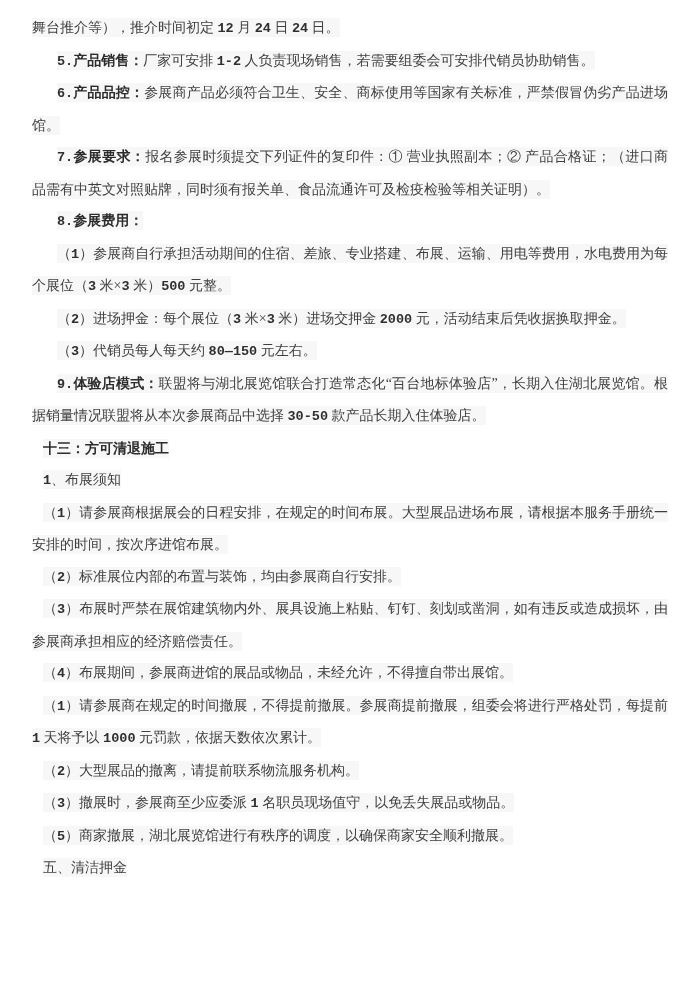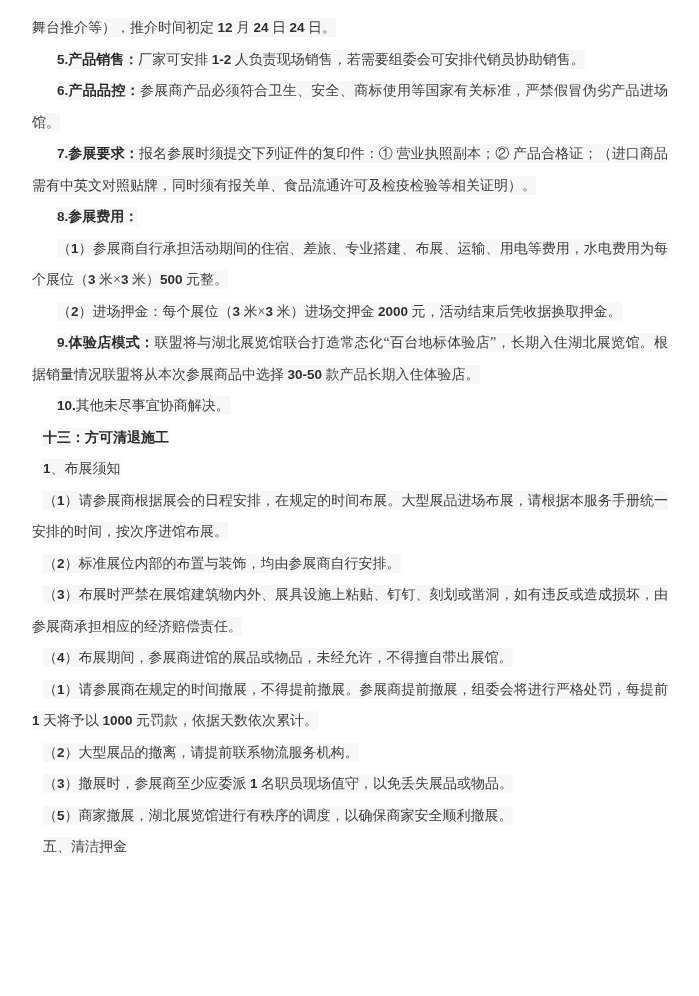--- a/index.html
+++ b/index.html
@@ -36,40 +36,40 @@
     padding: 2px 0;
     box-decoration-break: clone;
     -webkit-box-decoration-break: clone;
   }
   .run { font-weight: normal; }
   .run.bold {
     font-weight: 700;
     color: #2c2c2c;
   }
   .num {
-    font-family: Liberation Sans, sans-serif;
+    font-family: Liberation Mono, monospace;
     font-weight: 700;
     font-size: 13.5px;
     color: #2f2f2f;
   }
 </style>
 </head>
 <body>
 
 <div class="doc-page">
   <div>
       <p class="para indent-none"><span class="halo"><span class="run">舞台推介等），推介时间初定 <span class="num">12</span> 月 <span class="num">24</span> 日 <span class="num">24</span> 日。</span></span></p>
       <p class="para indent-wide"><span class="halo"><span class="run bold"><span class="num">5.</span>产品销售：</span><span class="run">厂家可安排 <span class="num">1-2</span> 人负责现场销售，若需要组委会可安排代销员协助销售。</span></span></p>
       <p class="para indent-wide"><span class="halo"><span class="run bold"><span class="num">6.</span>产品品控：</span><span class="run">参展商产品必须符合卫生、安全、商标使用等国家有关标准，严禁假冒伪劣产品进场馆。</span></span></p>
       <p class="para indent-wide"><span class="halo"><span class="run bold"><span class="num">7.</span>参展要求：</span><span class="run">报名参展时须提交下列证件的复印件：① 营业执照副本；② 产品合格证；（进口商品需有中英文对照贴牌，同时须有报关单、食品流通许可及检疫检验等相关证明）。</span></span></p>
       <p class="para indent-wide"><span class="halo"><span class="run bold"><span class="num">8.</span>参展费用：</span></span></p>
       <p class="para indent-wide"><span class="halo"><span class="run">（<span class="num">1</span>）参展商自行承担活动期间的住宿、差旅、专业搭建、布展、运输、用电等费用，水电费用为每个展位（<span class="num">3</span> 米×<span class="num">3</span> 米）<span class="num">500</span> 元整。</span></span></p>
       <p class="para indent-wide"><span class="halo"><span class="run">（<span class="num">2</span>）进场押金：每个展位（<span class="num">3</span> 米×<span class="num">3</span> 米）进场交押金 <span class="num">2000</span> 元，活动结束后凭收据换取押金。</span></span></p>
+      <p class="para indent-wide"><span class="halo"><span class="run">（<span class="num">3</span>）代销员每人每天约 <span class="num">80—150</span> 元左右。</span></span></p>
       <p class="para indent-wide"><span class="halo"><span class="run bold"><span class="num">9.</span>体验店模式：</span><span class="run">联盟将与湖北展览馆联合打造常态化“百台地标体验店”，长期入住湖北展览馆。根据销量情况联盟将从本次参展商品中选择 <span class="num">30-50</span> 款产品长期入住体验店。</span></span></p>
-      <p class="para indent-wide"><span class="halo"><span class="run bold"><span class="num">10.</span></span><span class="run">其他未尽事宜协商解决。</span></span></p>
       <p class="para indent-narrow"><span class="halo"><span class="run bold">十三：方可清退施工</span></span></p>
       <p class="para indent-narrow"><span class="halo"><span class="run"><span class="num">1</span>、布展须知</span></span></p>
       <p class="para indent-narrow"><span class="halo"><span class="run">（<span class="num">1</span>）请参展商根据展会的日程安排，在规定的时间布展。大型展品进场布展，请根据本服务手册统一安排的时间，按次序进馆布展。</span></span></p>
       <p class="para indent-narrow"><span class="halo"><span class="run">（<span class="num">2</span>）标准展位内部的布置与装饰，均由参展商自行安排。</span></span></p>
       <p class="para indent-narrow"><span class="halo"><span class="run">（<span class="num">3</span>）布展时严禁在展馆建筑物内外、展具设施上粘贴、钉钉、刻划或凿洞，如有违反或造成损坏，由参展商承担相应的经济赔偿责任。</span></span></p>
       <p class="para indent-narrow"><span class="halo"><span class="run">（<span class="num">4</span>）布展期间，参展商进馆的展品或物品，未经允许，不得擅自带出展馆。</span></span></p>
       <p class="para indent-narrow"><span class="halo"><span class="run">（<span class="num">1</span>）请参展商在规定的时间撤展，不得提前撤展。参展商提前撤展，组委会将进行严格处罚，每提前 <span class="num">1</span> 天将予以 <span class="num">1000</span> 元罚款，依据天数依次累计。</span></span></p>
       <p class="para indent-narrow"><span class="halo"><span class="run">（<span class="num">2</span>）大型展品的撤离，请提前联系物流服务机构。</span></span></p>
       <p class="para indent-narrow"><span class="halo"><span class="run">（<span class="num">3</span>）撤展时，参展商至少应委派 <span class="num">1</span> 名职员现场值守，以免丢失展品或物品。</span></span></p>
       <p class="para indent-narrow"><span class="halo"><span class="run">（<span class="num">5</span>）商家撤展，湖北展览馆进行有秩序的调度，以确保商家安全顺利撤展。</span></span></p>

